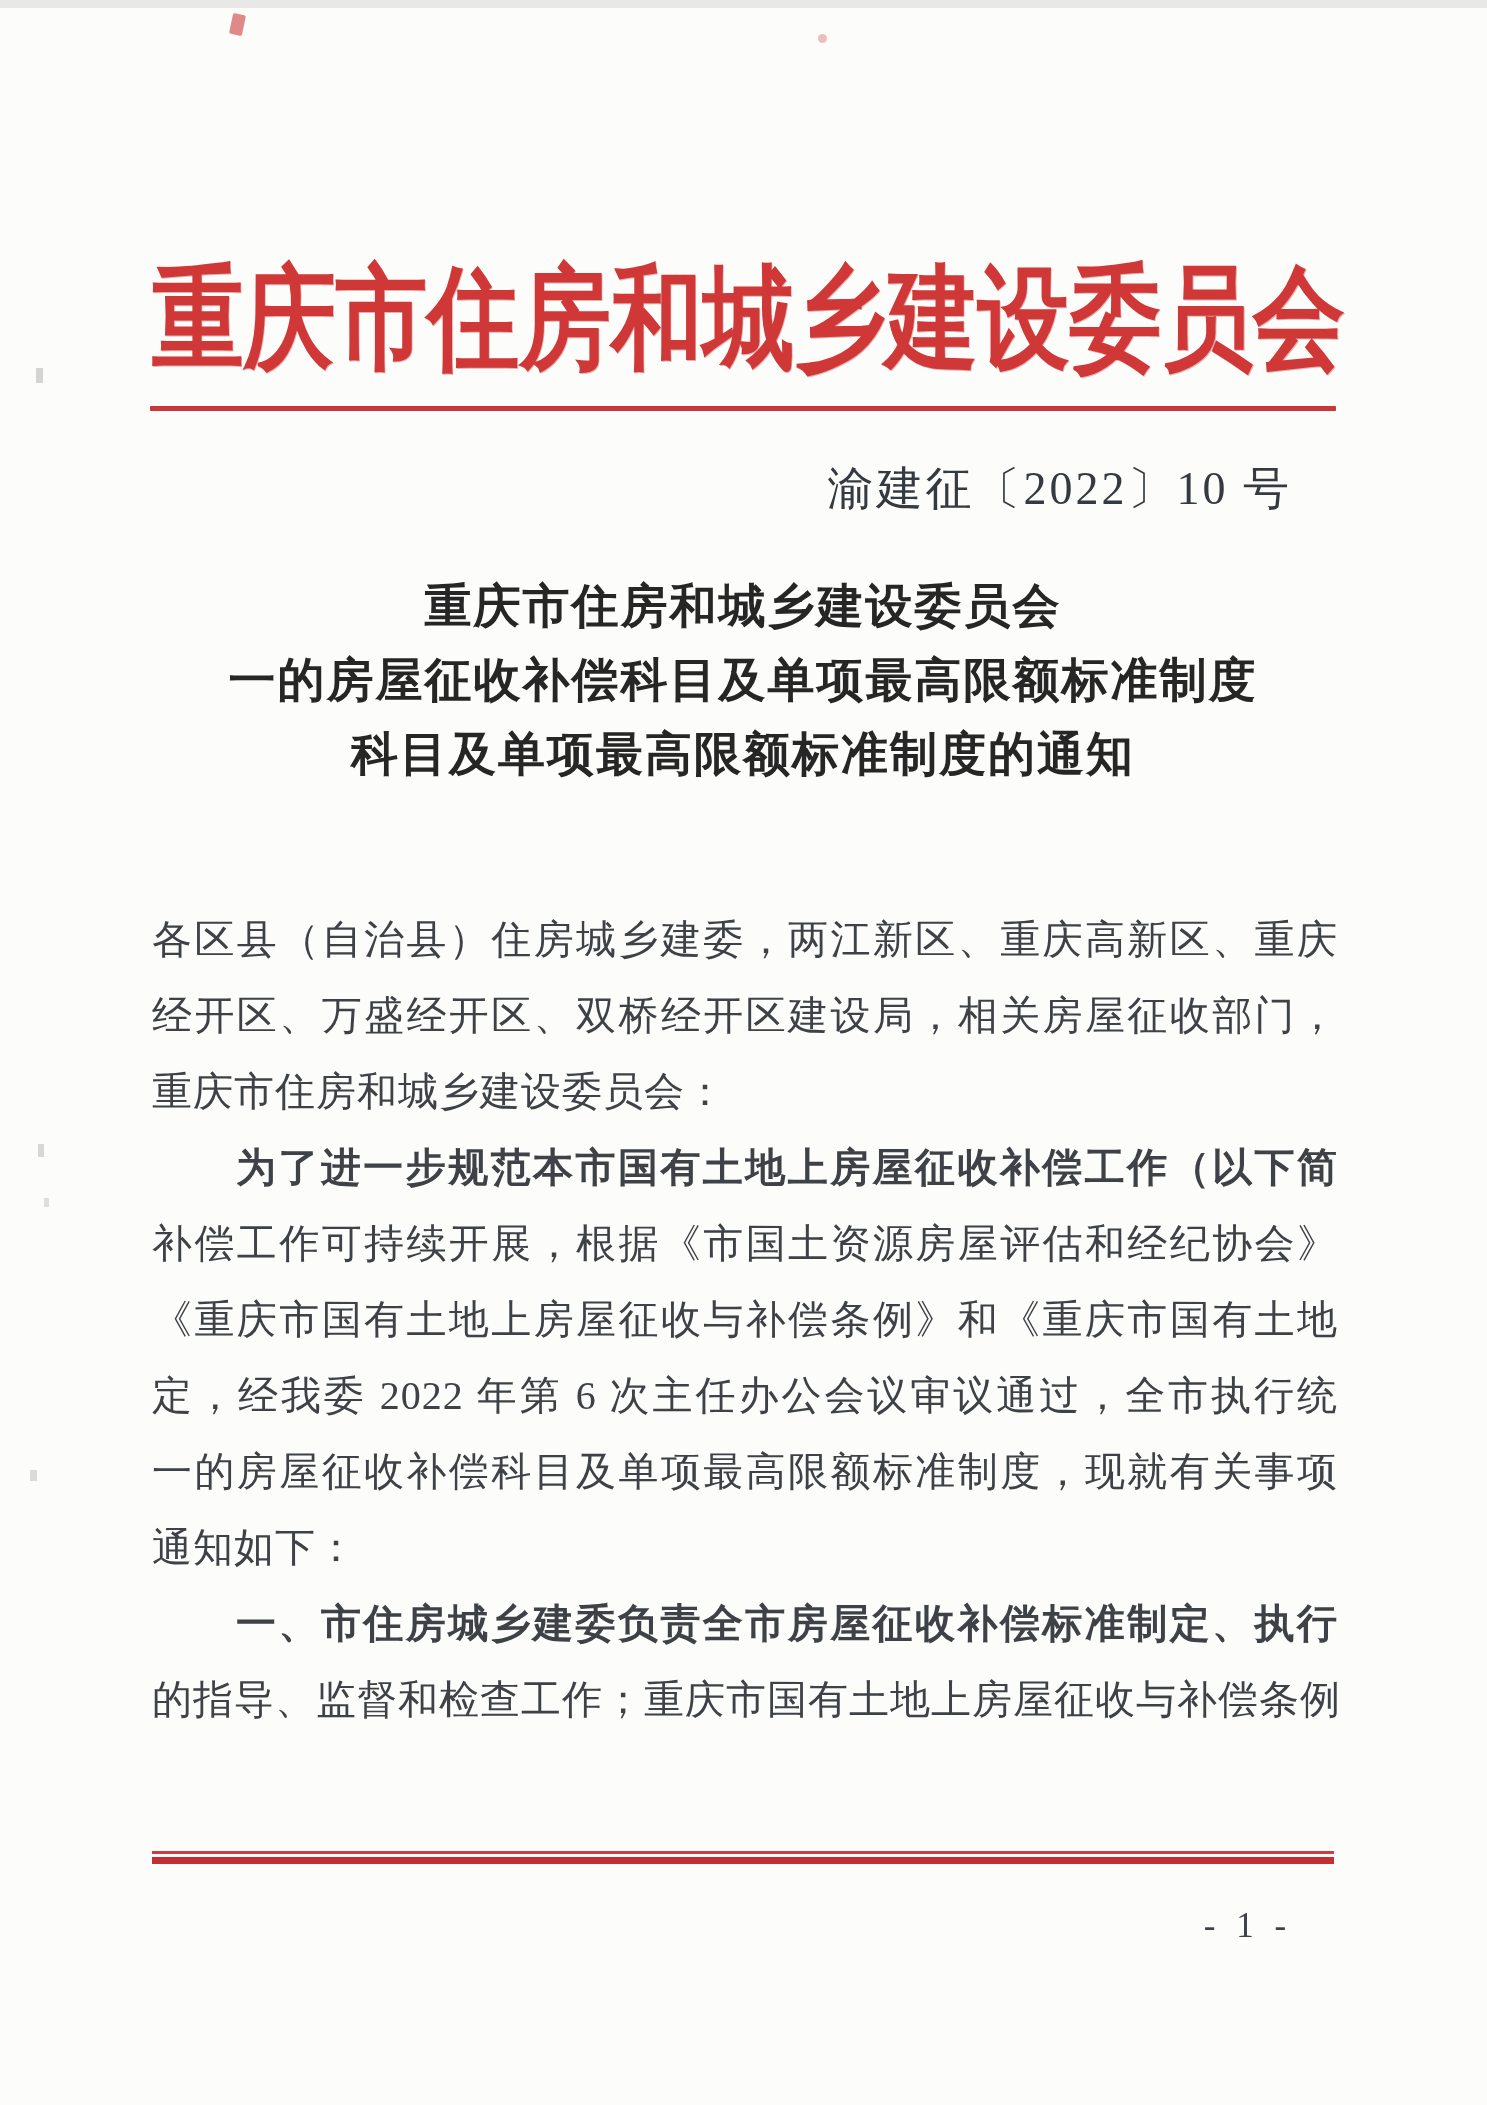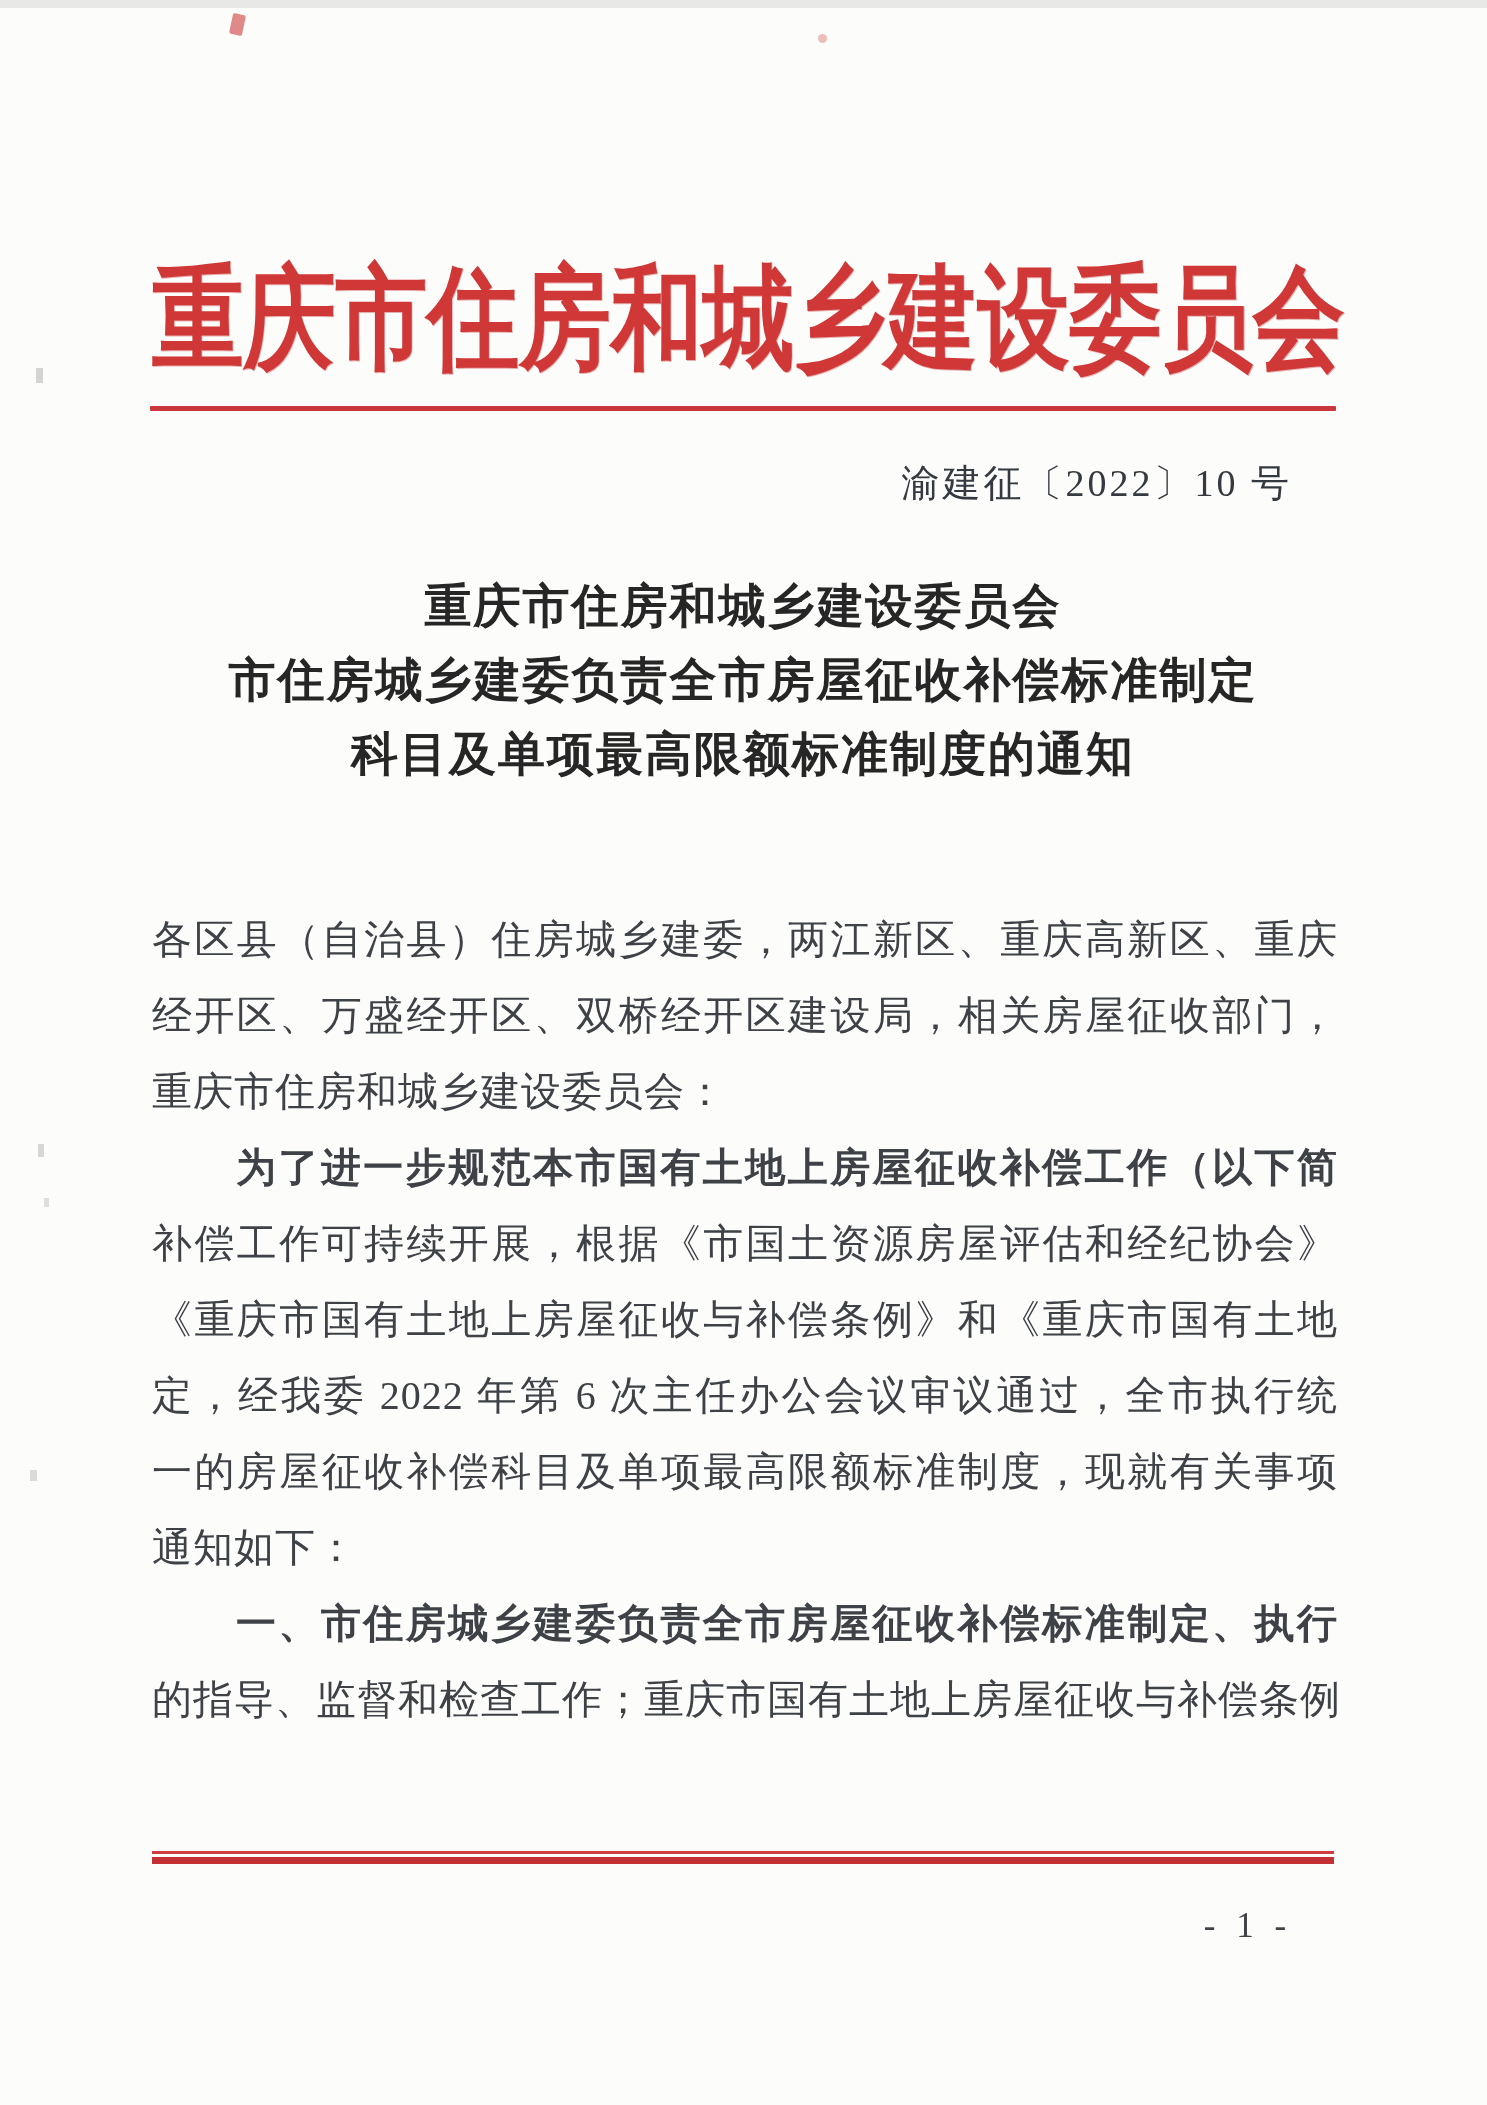--- a/index.html
+++ b/index.html
@@ -38,21 +38,21 @@
     height: 5px;
     background: #c9363c;
     border-radius: 1px;
   }
   .doc-number {
     position: absolute;
     left: 150px;
     top: 450px;
     width: 1142px;
     text-align: right;
-    font-size: 38px;
+    font-size: 46px;
     letter-spacing: 3px;
     color: #343a40;
   }
   .title {
     position: absolute;
     left: 152px;
     top: 561px;
     width: 1182px;
     text-align: center;
     font-weight: bold;
@@ -119,21 +119,21 @@
   <div class="artifact a6"></div>
 
   <div class="letterhead">重庆市住房和城乡建设委员会</div>
 
   <div class="red-rule"></div>
 
   <div class="doc-number">渝建征〔2022〕10 号</div>
 
   <div class="title">
     <div class="title-line">重庆市住房和城乡建设委员会</div>
-    <div class="title-line">市住房城乡建委负责全市房屋征收补偿标准制定</div>
+    <div class="title-line">一的房屋征收补偿科目及单项最高限额标准制度</div>
     <div class="title-line">科目及单项最高限额标准制度的通知</div>
   </div>
 
   <div class="body">
     <div class="line">各区县（自治县）住房城乡建委，两江新区、重庆高新区、重庆</div>
     <div class="line">经开区、万盛经开区、双桥经开区建设局，相关房屋征收部门，</div>
     <div class="line short">重庆市住房和城乡建设委员会：</div>
     <div class="line indent">为了进一步规范本市国有土地上房屋征收补偿工作（以下简</div>
     <div class="line">补偿工作可持续开展，根据《市国土资源房屋评估和经纪协会》</div>
     <div class="line">《重庆市国有土地上房屋征收与补偿条例》和《重庆市国有土地</div>

